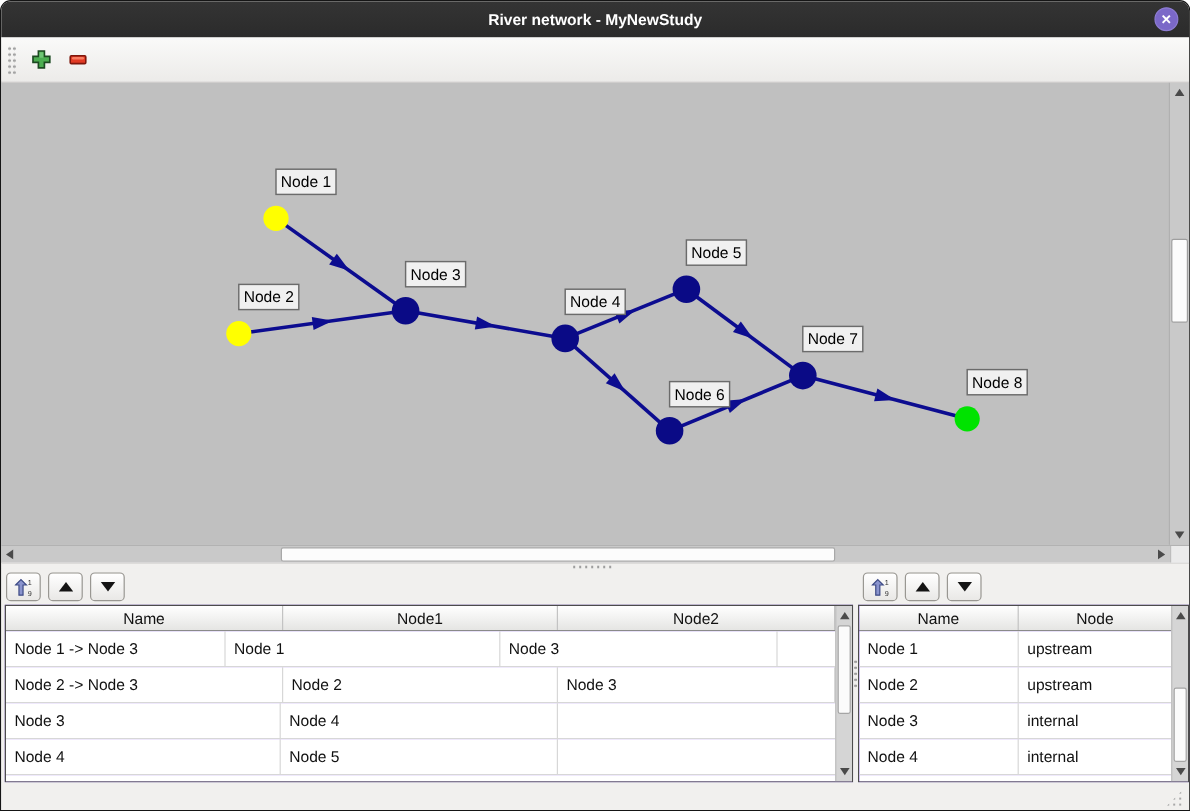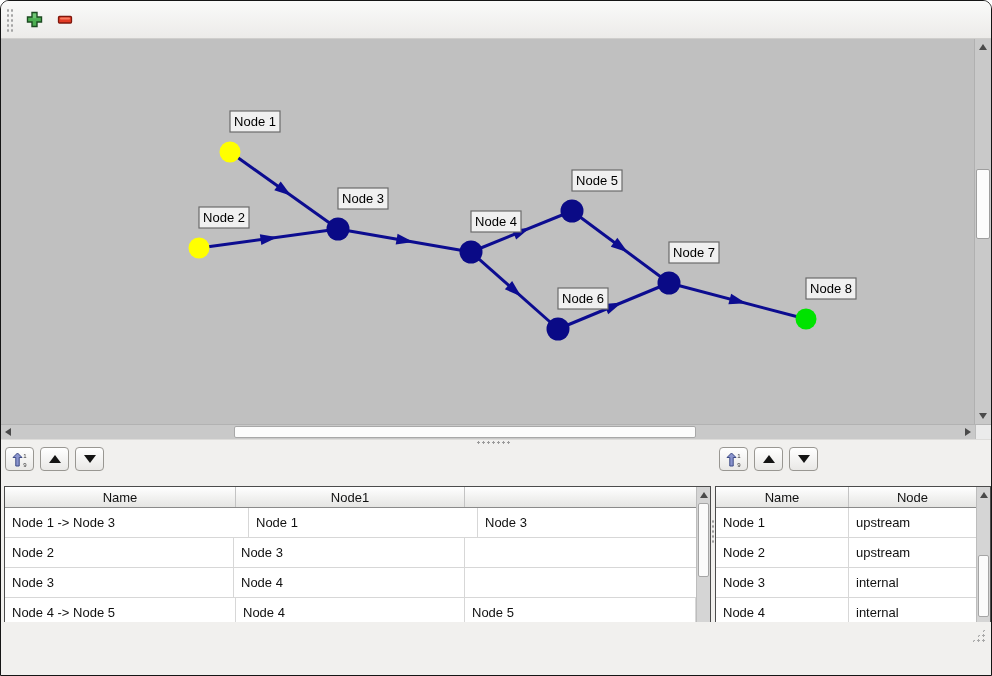--- a/index.html
+++ b/index.html
@@ -78,21 +78,21 @@
   .pane { position:relative; }
   .pane.left  { width:710px; }
   .pane.right { flex:1; }
   .btnrow { height:30px; display:flex; align-items:center; padding-left:4px; gap:6px; }
   .mini-btn {
     width:29px; height:24px; background:linear-gradient(#ffffff,#e9e8e6);
     border:1px solid #999792; border-radius:4px;
     display:flex; align-items:center; justify-content:center; padding:0;
   }
   .table-box {
-    position:relative; height:148px; border:1px solid #4c4c4c; background:#8b5cf6; overflow:hidden;margin-top:12px;
+    position:relative; height:148px; border:1px solid #4c4c4c; background:#8b5cf6; overflow:hidden;
   }
   .pane.left  .table-box { margin-left:3px; width:707px; }
   .pane.right .table-box { width:276px; }
   .thead { display:flex; height:21px; background:linear-gradient(#ffffff,#e5e5e3); border-bottom:1px solid #8a8a8a; }
   .th {
     display:flex; align-items:center; justify-content:center;
     font-size:13px; color:#111; border-right:1px solid #c3c3c3; overflow:hidden;
   }
   .tr { display:flex; height:30px; border-bottom:1px solid #d7d7d7; background:#fff; }
   .td {
@@ -112,20 +112,26 @@
     position:absolute; right:5px; bottom:4px; width:15px; height:15px;
     background-image:radial-gradient(circle,#a8a8a8 1px,transparent 1.3px); background-size:5px 5px;
     clip-path:polygon(100% 0, 100% 100%, 0 100%);
   }
 </style>
 </head>
 <body>
 
 <div class="window">
 
+  <div class="titlebar">
+    <span class="title">River network - MyNewStudy</span>
+    <div class="close-btn">
+      <span>✕</span>
+    </div>
+  </div>
 
   <div class="toolbar">
     <div class="toolbar-grip"></div>
     <button class="tool-btn" title="Add">
       <svg width="17" height="17" viewBox="0 0 17 17">
         <path d="M6 1.5 h5 v4.5 h4.5 v5 h-4.5 v4.5 h-5 v-4.5 h-4.5 v-5 h4.5 z" fill="#4cae51" stroke="#1c4a21" stroke-width="1.4"></path>
         <path d="M6.8 2.6 h3.4 v4.6 h-3.4 z" fill="#7fd084" opacity="0.7"></path>
       </svg>
     </button>
     <button class="tool-btn" title="Remove">
@@ -224,36 +230,37 @@
             <div class="tri big-up"></div>
           </button>
         <button class="mini-btn">
             <div class="tri big-down"></div>
           </button>
       </div>
       <div class="table-box" id="links-table">
         <div class="thead">
             <div class="th" style="width: 231px;">Name</div>
             <div class="th" style="width: 229px;">Node1</div>
-          </div>
-          <div class="tr">
-            <div class="td" style="width: 244px;">Node 1 -&gt; Node 3</div>
+            <div class="th" style="width: 231px;">Node2</div>
+          </div>
+          <div class="tr">
+            <div class="td" style="width: 183px;">Node 1 -&gt; Node 3</div>
             <div class="td" style="width: 229px;">Node 1</div>
             <div class="td" style="width: 231px;">Node 3</div>
           </div>
           <div class="tr">
+            <div class="td" style="width: 231px;">Node 2 -&gt; Node 3</div>
             <div class="td" style="width: 229px;">Node 2</div>
             <div class="td" style="width: 231px;">Node 3</div>
           </div>
           <div class="tr">
             <div class="td" style="width: 229px;">Node 3</div>
             <div class="td" style="width: 231px;">Node 4</div>
           </div>
           <div class="tr">
-            <div class="td" style="width: 231px;">Node 4 -&gt; Node 5</div>
             <div class="td" style="width: 229px;">Node 4</div>
             <div class="td" style="width: 231px;">Node 5</div>
           </div>
           <div class="tr"></div>
           <div class="tb-scroll">
           <div class="sb-btn up">
               <div class="tri t-up"></div>
             </div>
           <div class="tb-thumb"></div>
           <div class="sb-btn down">

